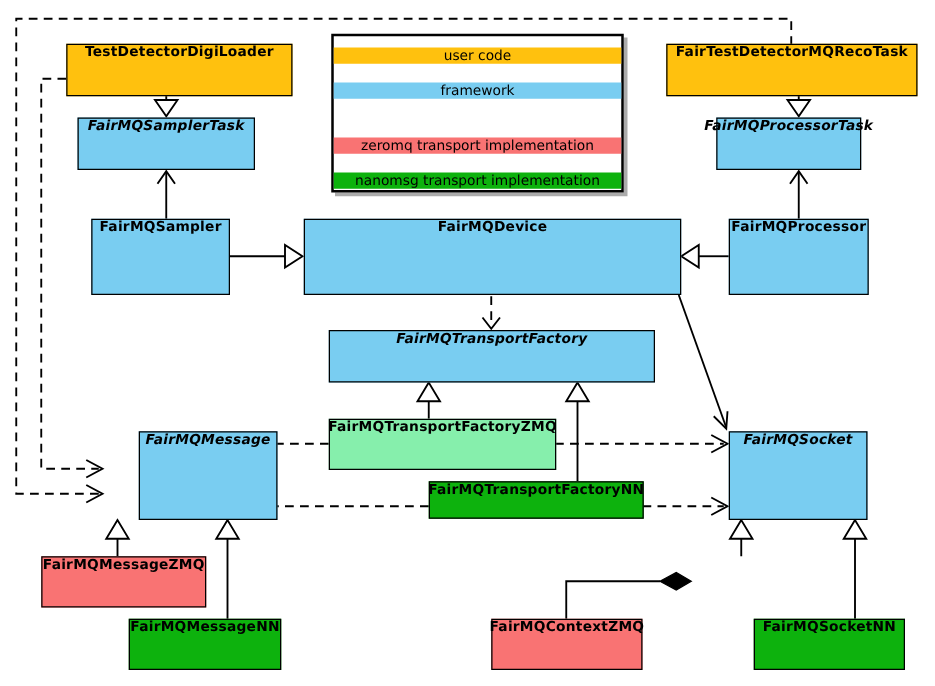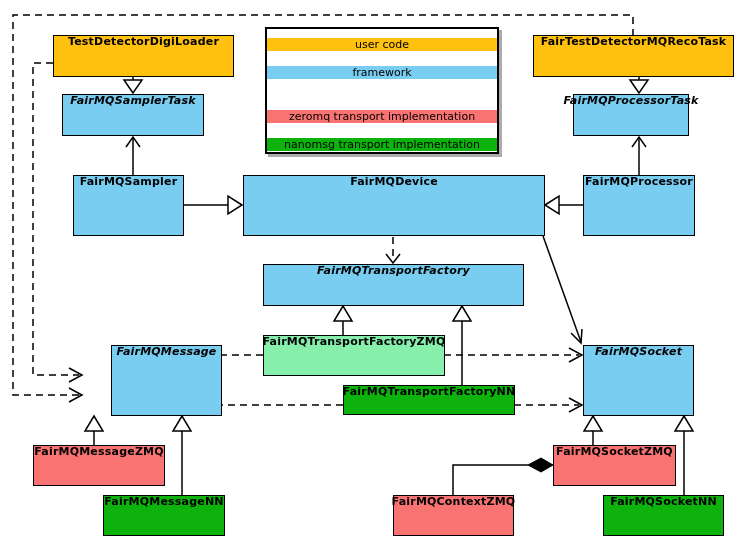--- a/index.html
+++ b/index.html
@@ -198,23 +198,20 @@
   </div>
 
   <div class="node" style="left: 33px; top: 445px; width: 132px; height: 41px; background-color: rgb(249, 115, 115);">
     <span>FairMQMessageZMQ</span>
   </div>
 
   <div class="node" style="left: 103px; top: 495px; width: 122px; height: 41px; background-color: rgb(13, 178, 13);">
     <span>FairMQMessageNN</span>
   </div>
 
-  <div class="node" style="left: 553px; top: 445px; width: 123px; height: 41px; background-color: rgb(249, 115, 115);">
-    <span>FairMQSocketZMQ</span>
-  </div>
 
   <div class="node" style="left: 393px; top: 495px; width: 121px; height: 41px; background-color: rgb(249, 115, 115);">
     <span>FairMQContextZMQ</span>
   </div>
 
   <div class="node" style="left: 603px; top: 495px; width: 121px; height: 41px; background-color: rgb(13, 178, 13);">
     <span>FairMQSocketNN</span>
   </div>
 
 </div>

